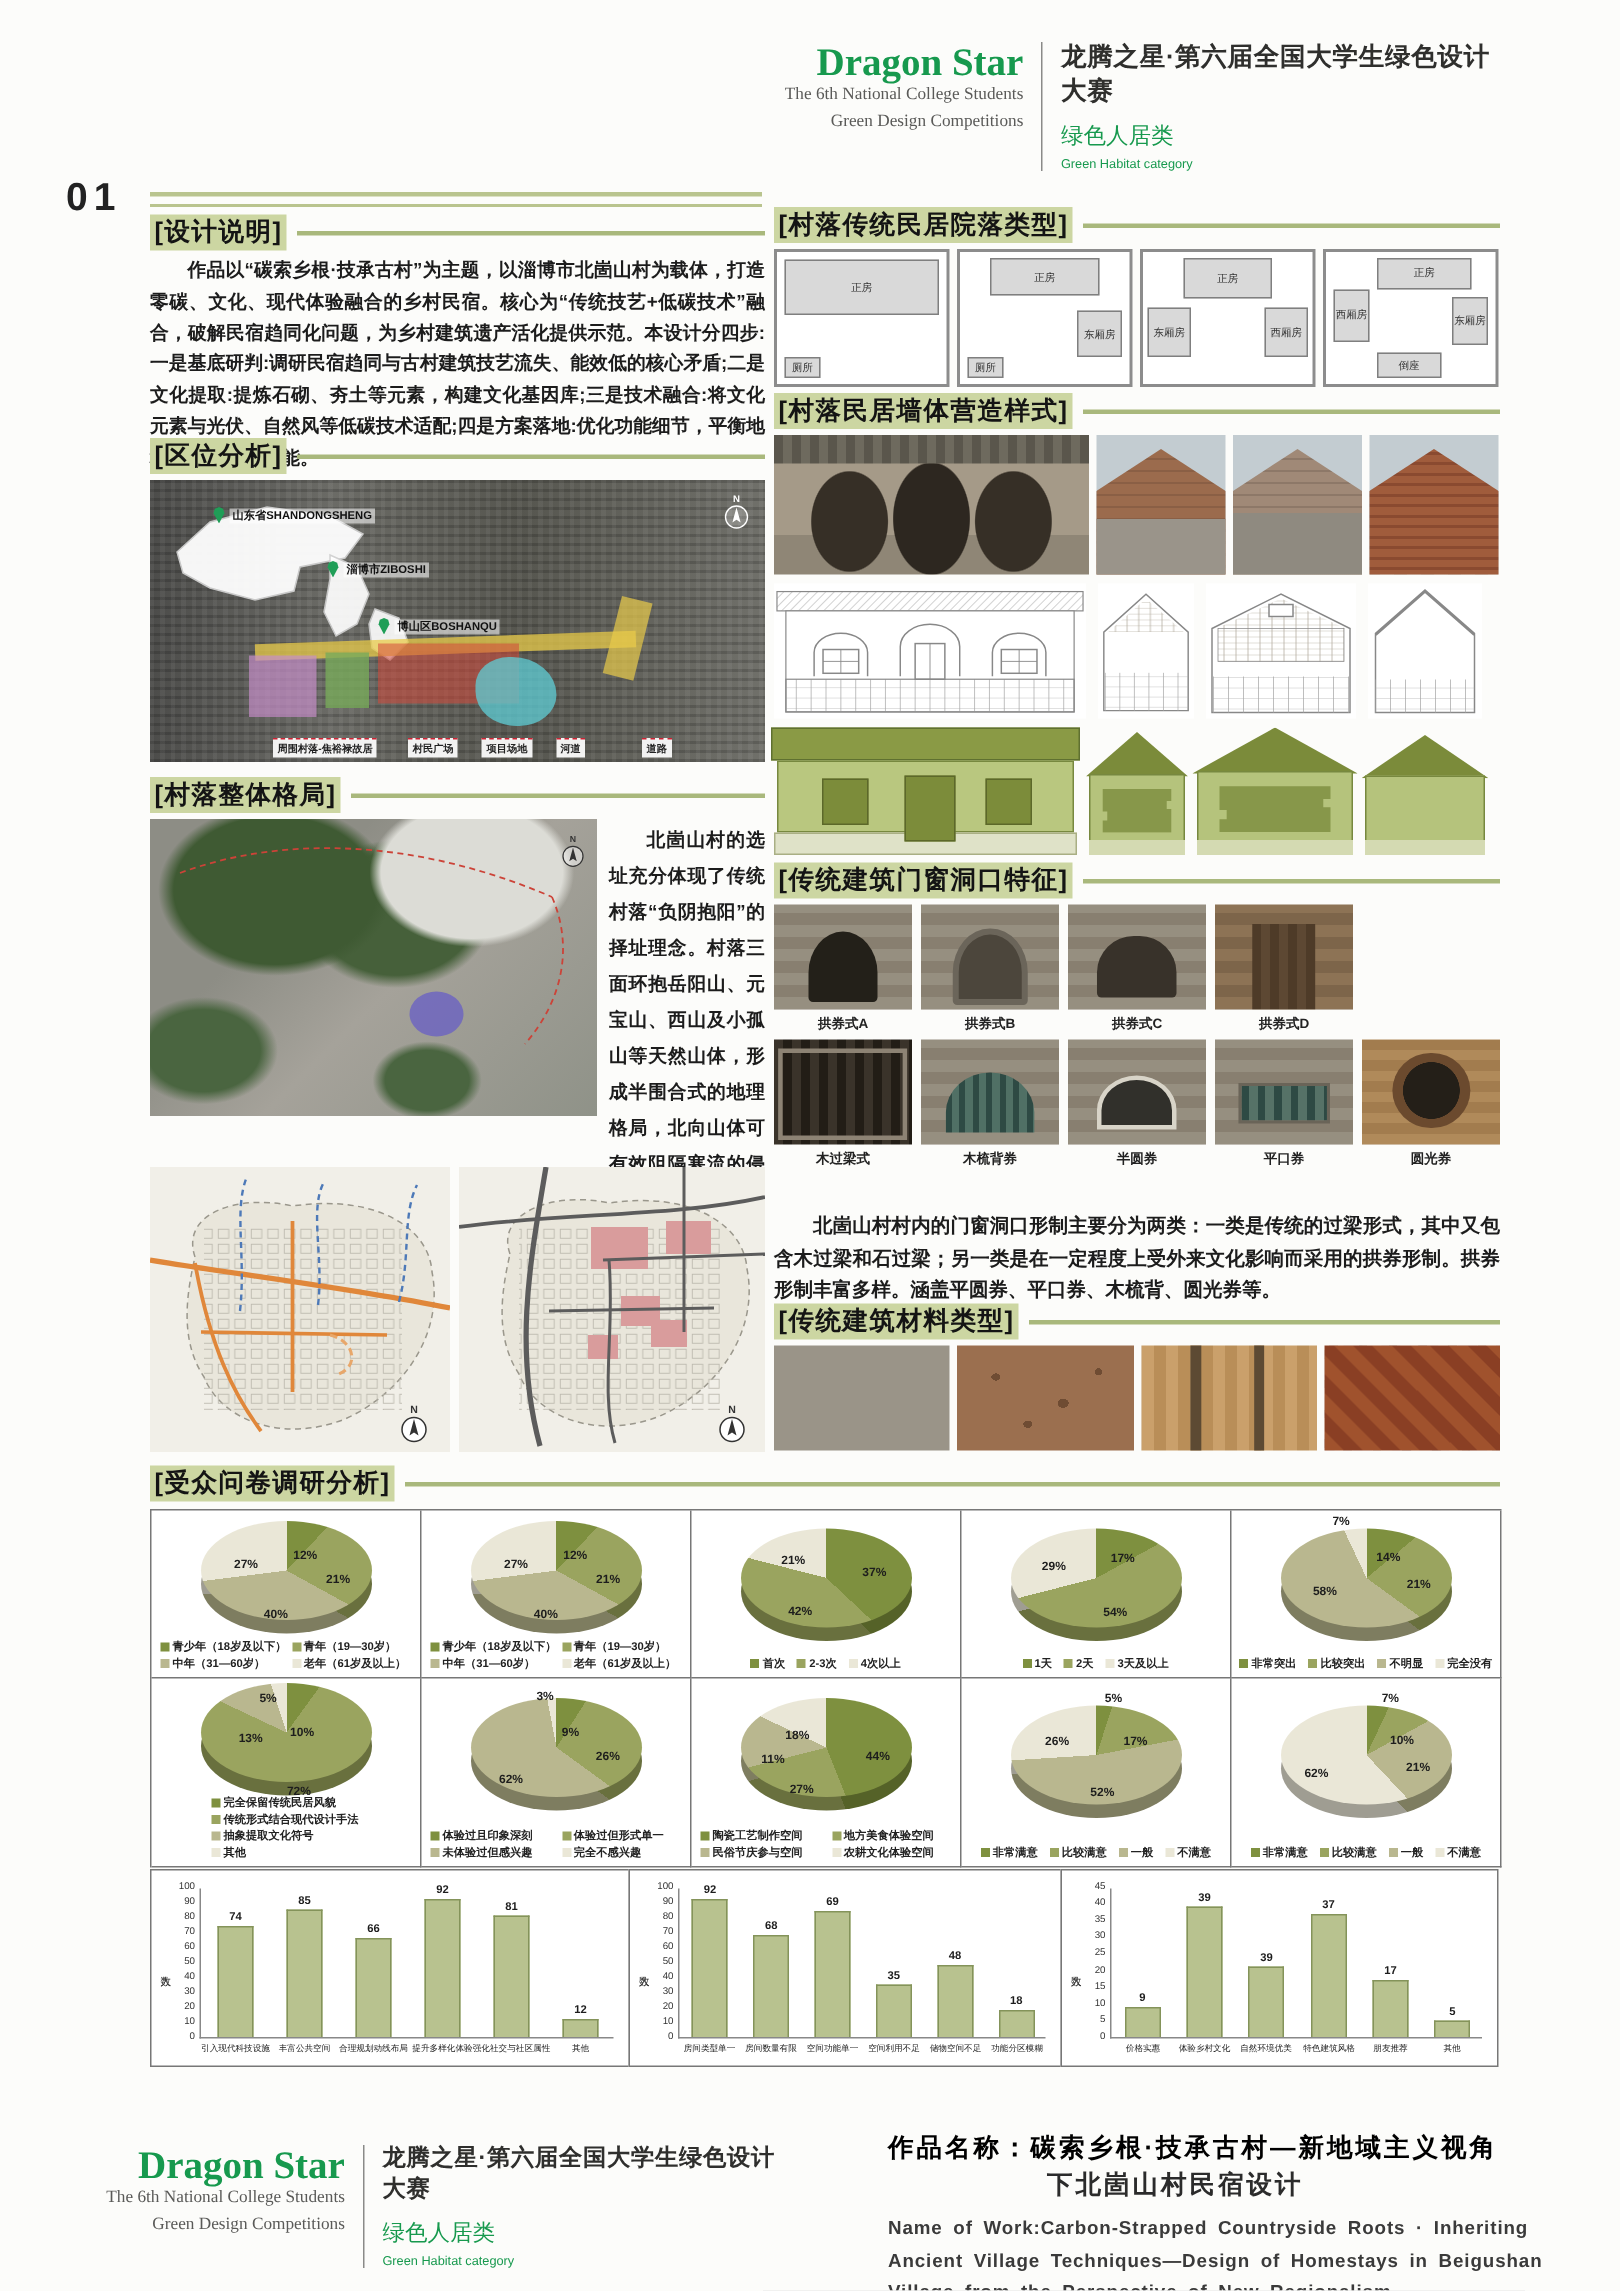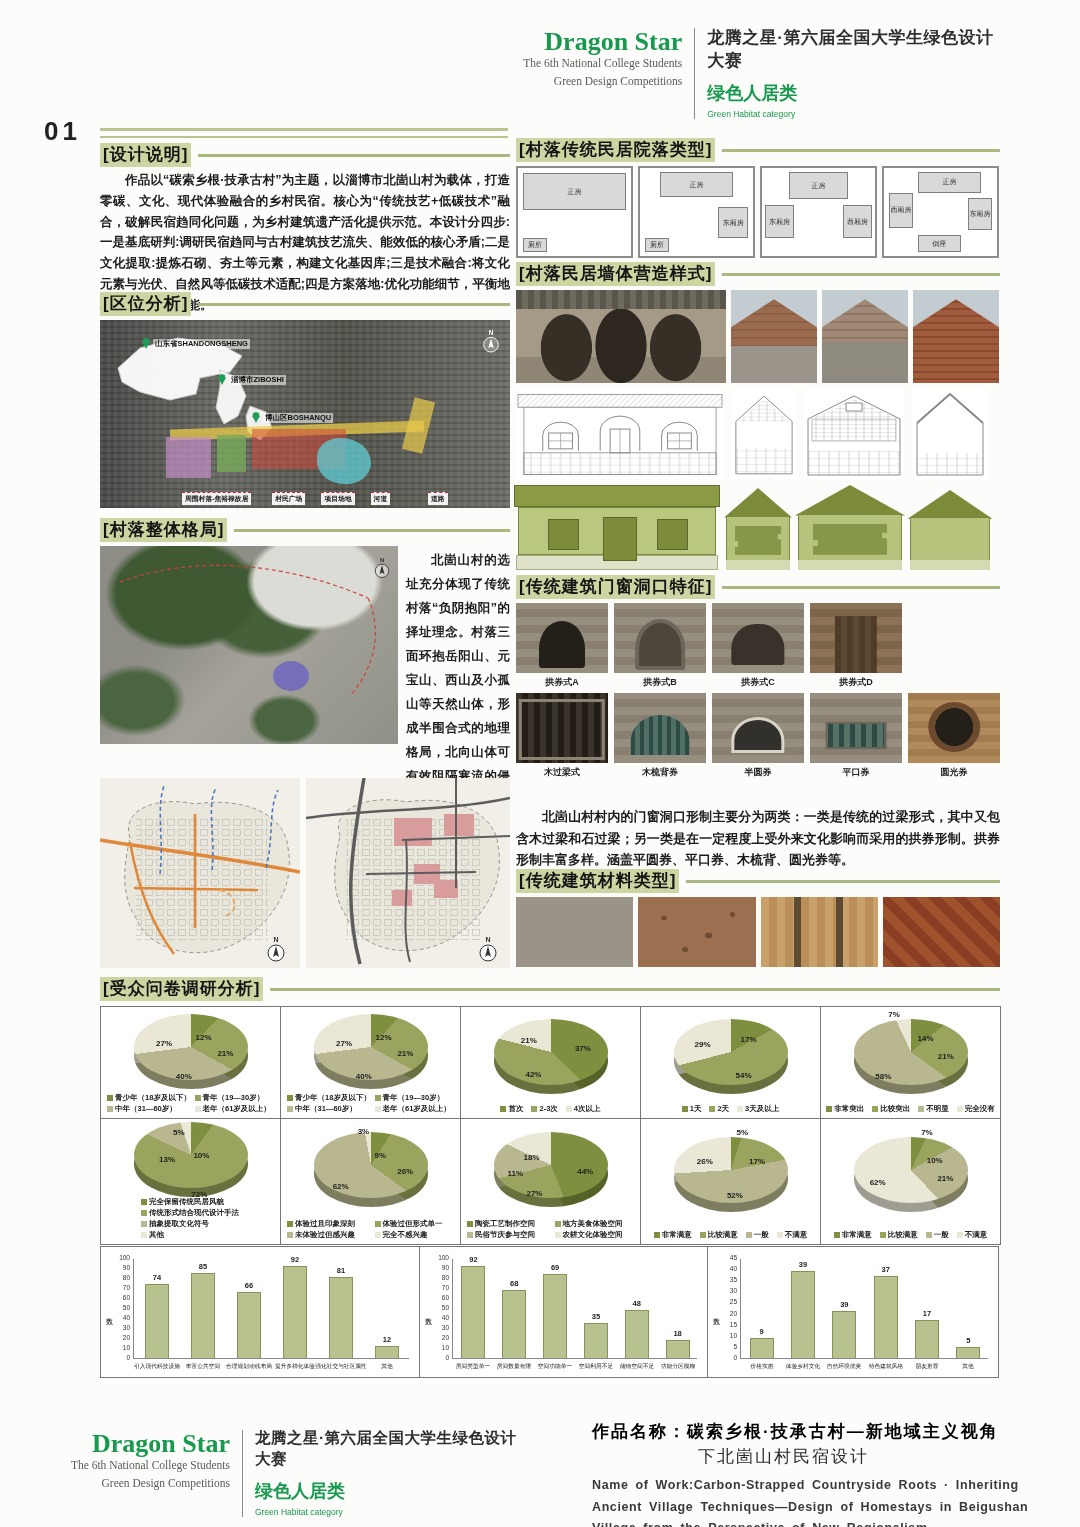--- a/index.html
+++ b/index.html
@@ -5,21 +5,21 @@
   html,body{margin:0;padding:0;background:#e9e9e7;font-family:"Liberation Sans","DejaVu Sans",sans-serif;}
   #poster{position:relative;width:1080px;height:1527px;margin:0 auto;background:#fcfcfa;overflow:hidden;}
 
   
   .brand-row{display:flex;align-items:flex-start;}
   .brand-left{width:178px;text-align:right;padding-top:2px;}
   .brand-name{font-family:"Liberation Serif","DejaVu Serif",serif;font-weight:bold;font-size:26px;color:#17994e;line-height:1.05;}
   .brand-sub{font-family:"Liberation Serif","DejaVu Serif",serif;font-size:11.5px;color:#5a5a58;line-height:1.5;}
   .brand-div{width:0;border-left:1.5px solid #8a8a88;align-self:stretch;margin:2px 12px 0 12px;}
   .brand-meta .cn{font-size:17px;font-weight:bold;color:#2f2f2d;letter-spacing:.5px;}
-  .brand-meta .cat{font-size:18px;font-weight:bold;color:#17994e;margin-top:9px;}
+  .brand-meta .cat{font-size:15px;font-weight:normal;color:#17994e;margin-top:9px;}
   .brand-meta .caten{font-size:8.5px;color:#17994e;margin-top:4px;}
 
   
   .sec-title{position:absolute;display:flex;align-items:center;gap:7px;}
   .sec-title .t{background:#ccd6a2;color:#141414;font-weight:bold;font-size:17px;line-height:1.25;padding:1px 3px 2px 3px;letter-spacing:1px;white-space:nowrap;}
   .sec-title .line{flex:1;height:3px;background:#a9b87c;}
 
   .body-text{font-size:12.5px;font-weight:600;color:#1c1c1c;line-height:1.66;text-align:justify;text-indent:2em;}
 
   .deco{position:absolute;left:100px;top:128px;width:408px;}
@@ -559,21 +559,21 @@
             <span>3天及以上</span>
           </span>
         </div>
       </div>
     <div class="pie-cell">
         <div class="pie-area">
           <div class="pie-rim" style="background: conic-gradient(rgb(126, 144, 63) 0deg, rgb(126, 144, 63) 50.4deg, rgb(154, 164, 95) 50.4deg, rgb(154, 164, 95) 126deg, rgb(185, 183, 143) 126deg, rgb(185, 183, 143) 334.8deg, rgb(234, 231, 215) 334.8deg, rgb(234, 231, 215) 360deg);"></div>
           <div class="pie-top" style="background: conic-gradient(rgb(126, 144, 63) 0deg, rgb(126, 144, 63) 50.4deg, rgb(154, 164, 95) 50.4deg, rgb(154, 164, 95) 126deg, rgb(185, 183, 143) 126deg, rgb(185, 183, 143) 334.8deg, rgb(234, 231, 215) 334.8deg, rgb(234, 231, 215) 360deg);"></div>
           <span class="pie-lb" style="left: 104.547px; top: 30.7072px;">14%</span>
           <span class="pie-lb" style="left: 124.823px; top: 48.5773px;">21%</span>
-          <span class="pie-lb" style="left: 62.2701px; top: 69px;">58%</span>
+          <span class="pie-lb" style="left: 62.2701px; top: 54px;">58%</span>
           <span class="pie-lb" style="left: 73.0869px; top: 6.70907px;">7%</span>
         </div>
         <div class="legend">
           <span class="lg">
             <i class="sw" style="background: rgb(126, 144, 63);"></i>
             <span>非常突出</span>
           </span>
           <span class="lg">
             <i class="sw" style="background: rgb(154, 164, 95);"></i>
             <span>比较突出</span>
@@ -845,17 +845,17 @@
       <div class="cn" style="font-size:15.5px;">龙腾之星·第六届全国大学生绿色设计大赛</div>
       <div class="cat">绿色人居类</div>
       <div class="caten">Green Habitat category</div>
     </div>
   </div>
 
   <div style="position:absolute;left:592px;top:1420px;width:452px;">
     <div style="font-size:17px;font-weight:bold;color:#000000;letter-spacing:2px;line-height:1.45;">
       <span>作品名称：</span><span>碳索乡根·技承古村—新地域主义视角</span>
     </div>
-    <div style="font-size:17px;font-weight:normal;color:#2b2b2b;letter-spacing:2px;line-height:1.45;padding-left:106px;">下北崮山村民宿设计</div>
+    <div style="font-size:17px;font-weight:bold;color:#2b2b2b;letter-spacing:2px;line-height:1.45;padding-left:106px;">下北崮山村民宿设计</div>
     <div style="font-size:12.5px;font-weight:bold;color:#3a3a3a;letter-spacing:.6px;word-spacing:3px;line-height:1.7;margin-top:6px;">Name of Work:Carbon-Strapped Countryside Roots · Inheriting Ancient Village Techniques—Design of Homestays in Beigushan Village from the Perspective of New Regionalism</div>
   </div>
 
 </div>
 
 </body></html>

